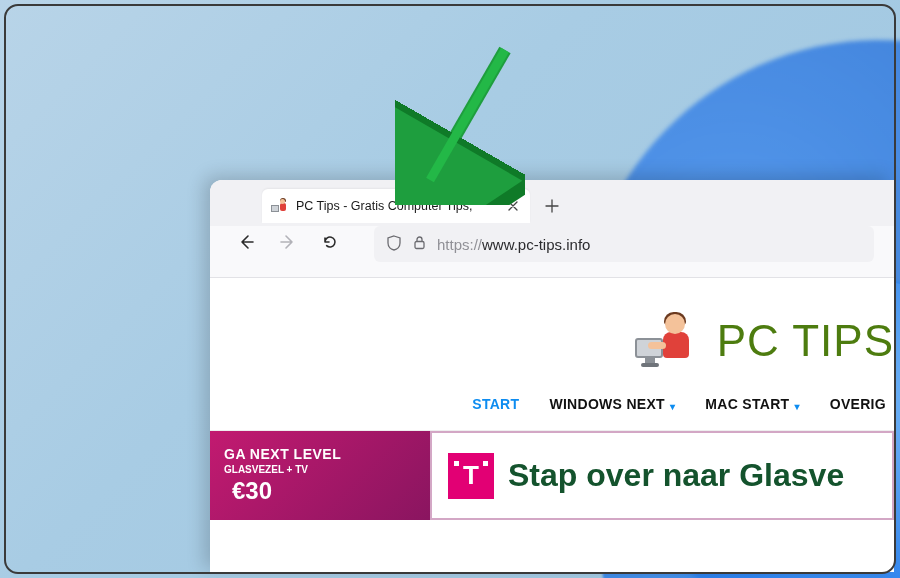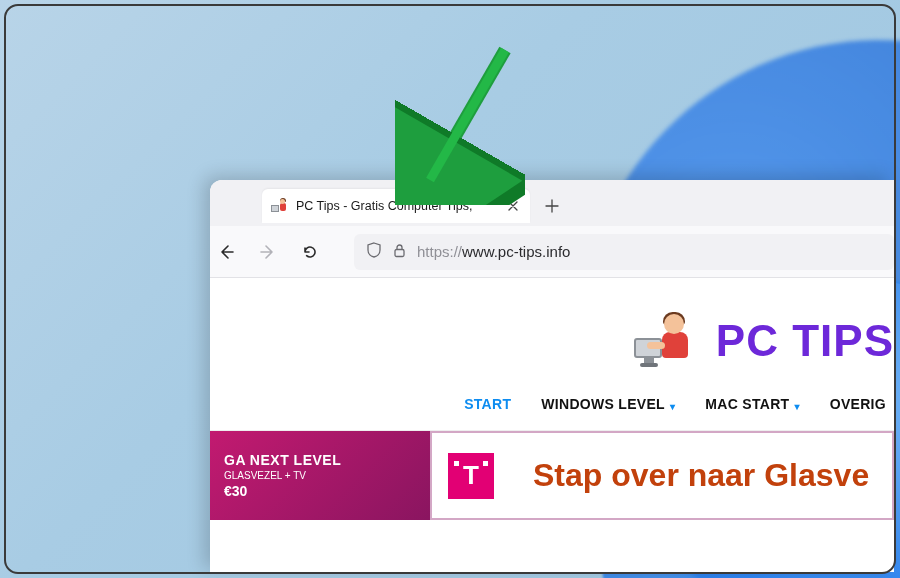--- a/index.html
+++ b/index.html
@@ -104,22 +104,21 @@
       color: #444; font-size: 18px; font-weight: 300;
       border-radius: 4px; cursor: pointer;
     }
 
     
     .toolbar {
       height: 52px;
       background: #f9f9fb;
       border-bottom: 1px solid #e2e2e6;
       display: flex;
-      align-items: center;
-      padding: 0 0;
+      padding: 0 20px;
       gap: 10px;
     }
     .nav-btn {
       width: 32px; height: 32px;
       display: flex; align-items: center; justify-content: center;
       color: #2b2b2b;
       border-radius: 6px;
       cursor: pointer;
     }
     .nav-btn.dim { color: #b2b2b8; }
@@ -152,22 +151,22 @@
       align-items: center;
       justify-content: flex-end;
       padding: 34px 0 8px 0;
       gap: 18px;
     }
     .logo-mark {
       width: 58px; height: 58px; position: relative;
     }
     .site-title {
       font-size: 44px;
-      font-weight: 700;
-      color: #6d28d9;
+      font-weight: 400;
+      color: #4d7c0f;
       letter-spacing: 1px;
       font-family: Arial, sans-serif;
     }
 
     .site-nav {
       display: flex;
       justify-content: flex-end;
       gap: 30px;
       padding: 18px 8px 18px 0;
       font-size: 14px;
@@ -185,22 +184,22 @@
     }
     .ad1 {
       width: 220px;
       background: linear-gradient(135deg, #c21a70 0%, #8a1560 100%);
       color: #fff;
       padding: 10px 14px;
       display: flex; flex-direction: column; justify-content: center;
       font-family: Arial, sans-serif;
     }
     .ad1 .l1 { font-size: 14px; font-weight: 700; letter-spacing: .5px; }
-    .ad1 .l2 { font-size: 10px; font-weight: 400; margin-top: 2px; }
-    .ad1 .l3 { font-size: 14px; font-weight: 800; margin-top: 2px; }
+    .ad1 .l2 { font-size: 10px; font-weight: 700; margin-top: 2px; }
+    .ad1 .l3 { font-size: 24px; font-weight: 800; margin-top: 2px; margin-left: 8px; }
     .ad2 {
       flex: 1;
       background: #fff;
       border: 2px solid #d3a7c5;
       display: flex; align-items: center;
       padding: 0 16px;
       gap: 14px;
     }
     .tmobile {
       width: 46px; height: 46px;
@@ -212,22 +211,21 @@
       position: relative;
     }
     .tmobile:before, .tmobile:after {
       content: ''; position: absolute; width: 5px; height: 5px; background: #fff; top: 8px;
     }
     .tmobile:before { left: 6px; }
     .tmobile:after { right: 6px; }
     .ad2-text {
       font-size: 32px;
       font-weight: 800;
-      color: #c2410c;
-      margin-left: 25px;
+      color: #14532d;
     }
 
     
     .person-head { position:absolute; width:20px; height:20px; background:#f4c29a; border-radius:50%; top:2px; left:24px; }
     .person-hair { position:absolute; width:22px; height:13px; background:#6b3a1f; border-radius:11px 11px 4px 4px; top:0; left:23px; }
     .person-body { position:absolute; width:26px; height:26px; background:#e0413a; border-radius:8px 8px 4px 4px; top:20px; left:22px; }
     .person-arm  { position:absolute; width:18px; height:7px; background:#f4c29a; border-radius:4px; top:30px; left:7px; }
     .monitor     { position:absolute; width:28px; height:20px; background:#cfd3d8; border:2px solid #8c9197; border-radius:3px; top:26px; left:-6px; }
     .monitor-stand{ position:absolute; width:10px; height:6px; background:#8c9197; top:46px; left:4px; }
     .monitor-base{ position:absolute; width:18px; height:4px; background:#6f747a; top:51px; left:0px; border-radius:2px;}
@@ -340,21 +338,21 @@
         <div class="person-head"></div>
       </div>
       <div class="site-title">PC TIPS</div>
     </div>
 
     <div class="site-nav">
       <span class="nav-link active">
           <span>START</span>
         </span>
       <span class="nav-link">
-          <span>WINDOWS LEVEL</span>
+          <span>WINDOWS NEXT</span>
           <span class="chev">▾</span>
         </span>
       <span class="nav-link">
           <span>MAC START</span>
           <span class="chev">▾</span>
         </span>
       <span class="nav-link">
           <span>OVERIG</span>
         </span>
     </div>

